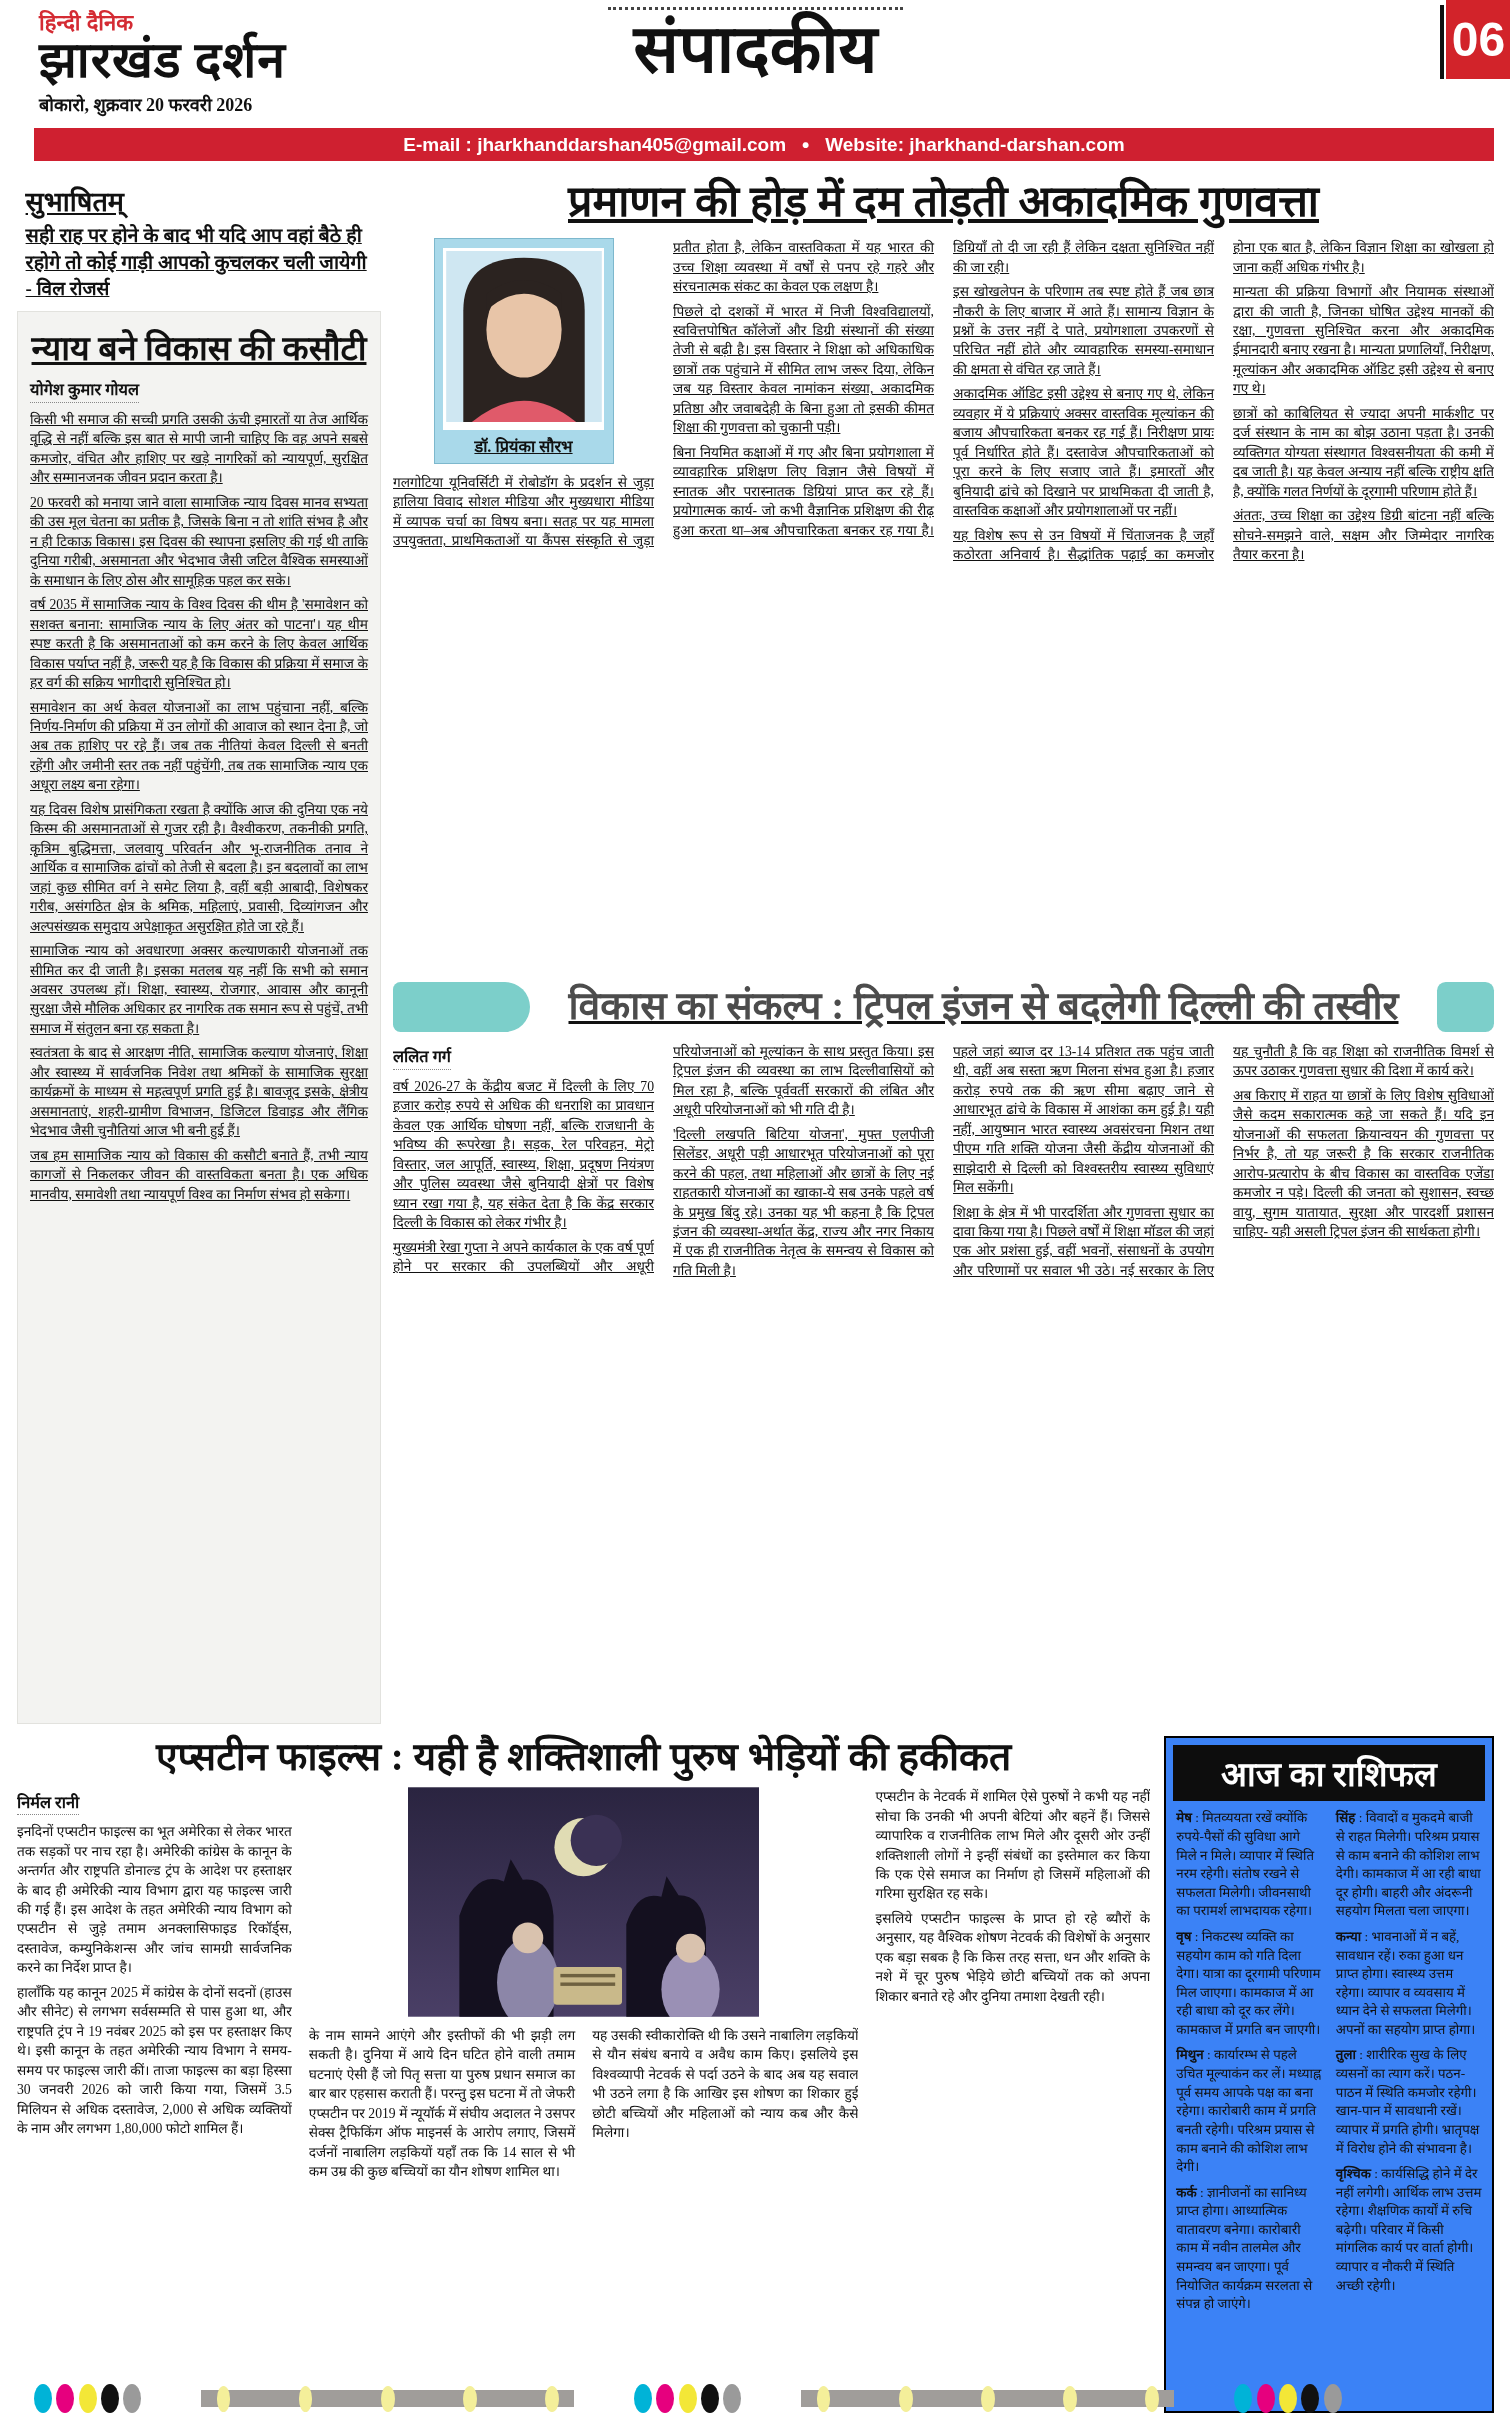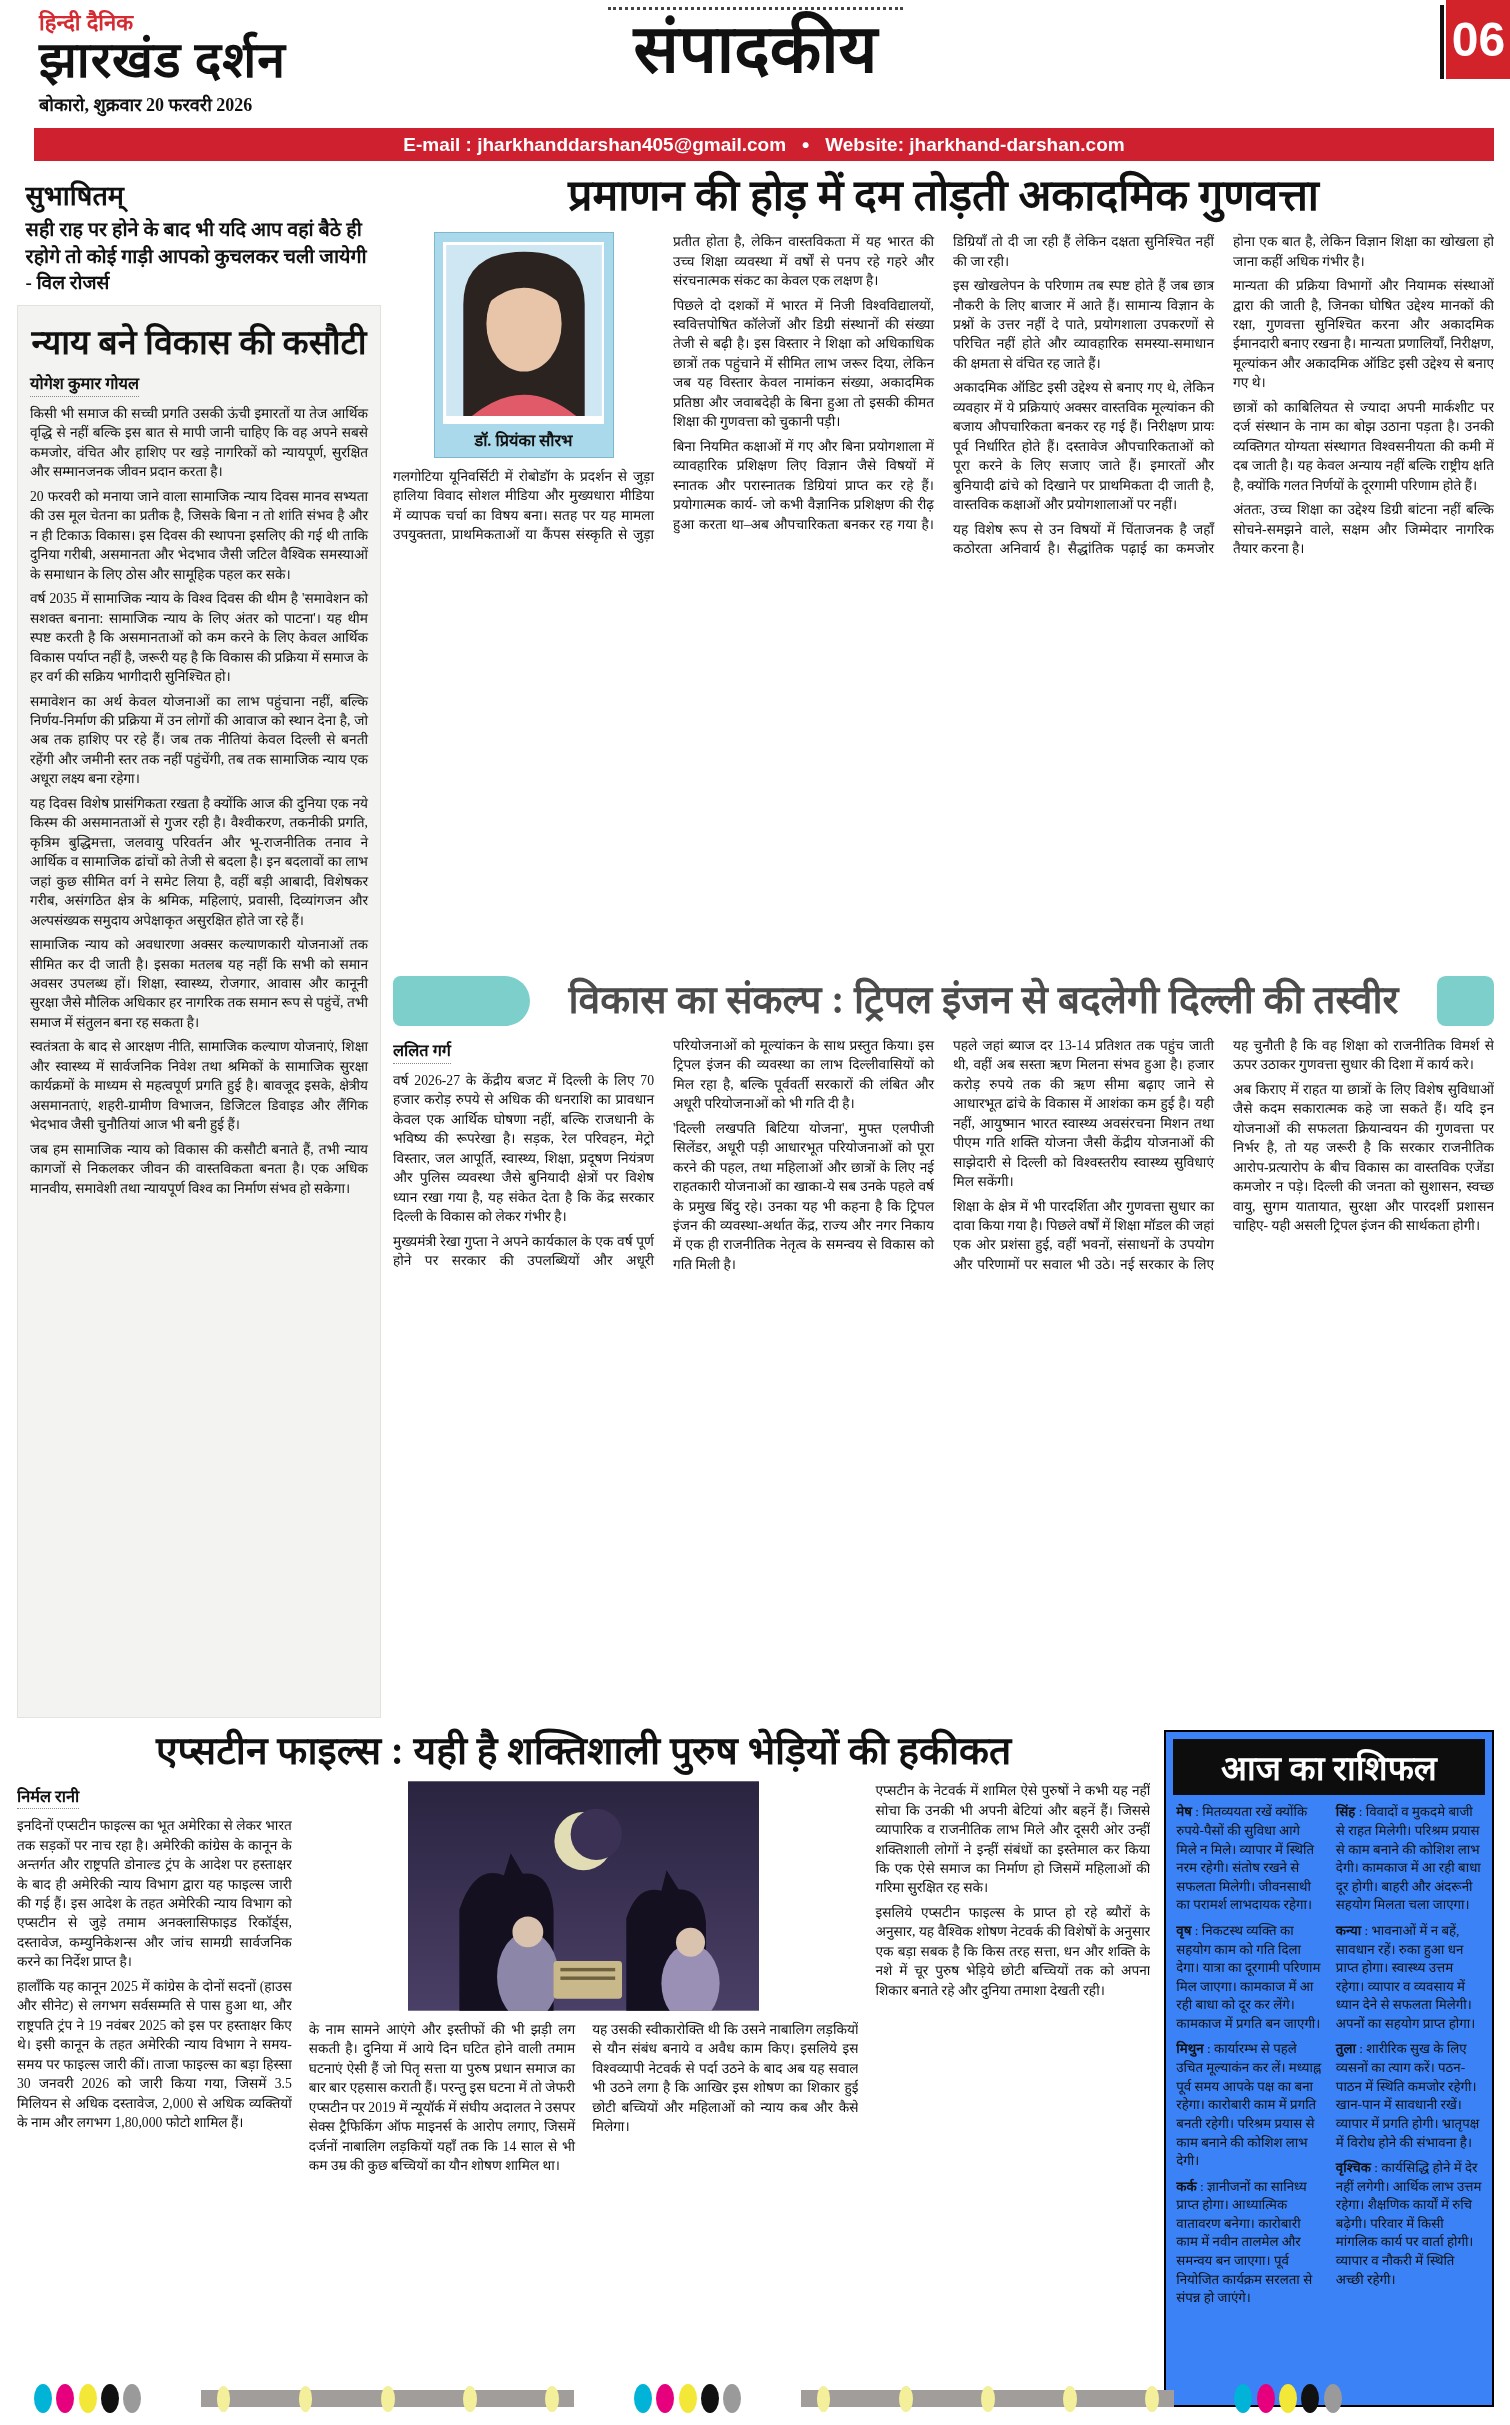--- a/index.html
+++ b/index.html
@@ -24,21 +24,21 @@
   .pageno-rule { position:absolute; right:67px; top:5.1px; width:4.3px; height:74px; background:#111; }
   .contact-bar { margin:0 17px 0 34px; height:33px; background:#cf2030; color:#fff;
      display:flex; align-items:center; justify-content:center; gap:15.4px;
      font-family:"Liberation Sans",sans-serif; font-weight:bold; font-size:19px; }
   .contact-bar .dot { font-size:13.7px; }
   
   .body-p { font-size:13.7px; line-height:1.42; text-align:justify; margin-bottom:5.1px; }
   .byline { font-weight:bold; font-size:16.3px; margin:3.4px 0 6.9px 0; }
   .byline span { display:inline-block; border-bottom:1.7px dotted #888; padding-bottom:1.7px; }
   
-  .content { display:flex; padding:8px 17px 0 17px; gap:12px; }
+  .content { display:flex; padding:14px 17px 0 17px; gap:12px;text-decoration:underline; }
   .left-rail { width:364px; flex:none; }
   .subhashitam { padding:6.9px 5.1px 8.6px 8.6px; }
   .subhashitam-title { font-size:27px; font-weight:bold; margin-bottom:3.4px; }
   .subhashitam-quote { font-size:19.7px; font-weight:bold; line-height:1.35; }
   .subhashitam-attr { font-weight:bold; font-size:19px; white-space:nowrap; }
   .left-article { background:#f3f3f1; border:0.9px solid #e2e2de; padding:12px 12px;
      height:1413px; overflow:hidden; }
   .left-article h2 { text-align:center; font-size:34px; font-weight:bold; margin-bottom:8.6px; }
   .right-area { flex:1; min-width:0; }
   .main-article h1 { text-align:center; font-size:43px; font-weight:bold; line-height:1.15; margin:1.7px 0 12px 0; }

